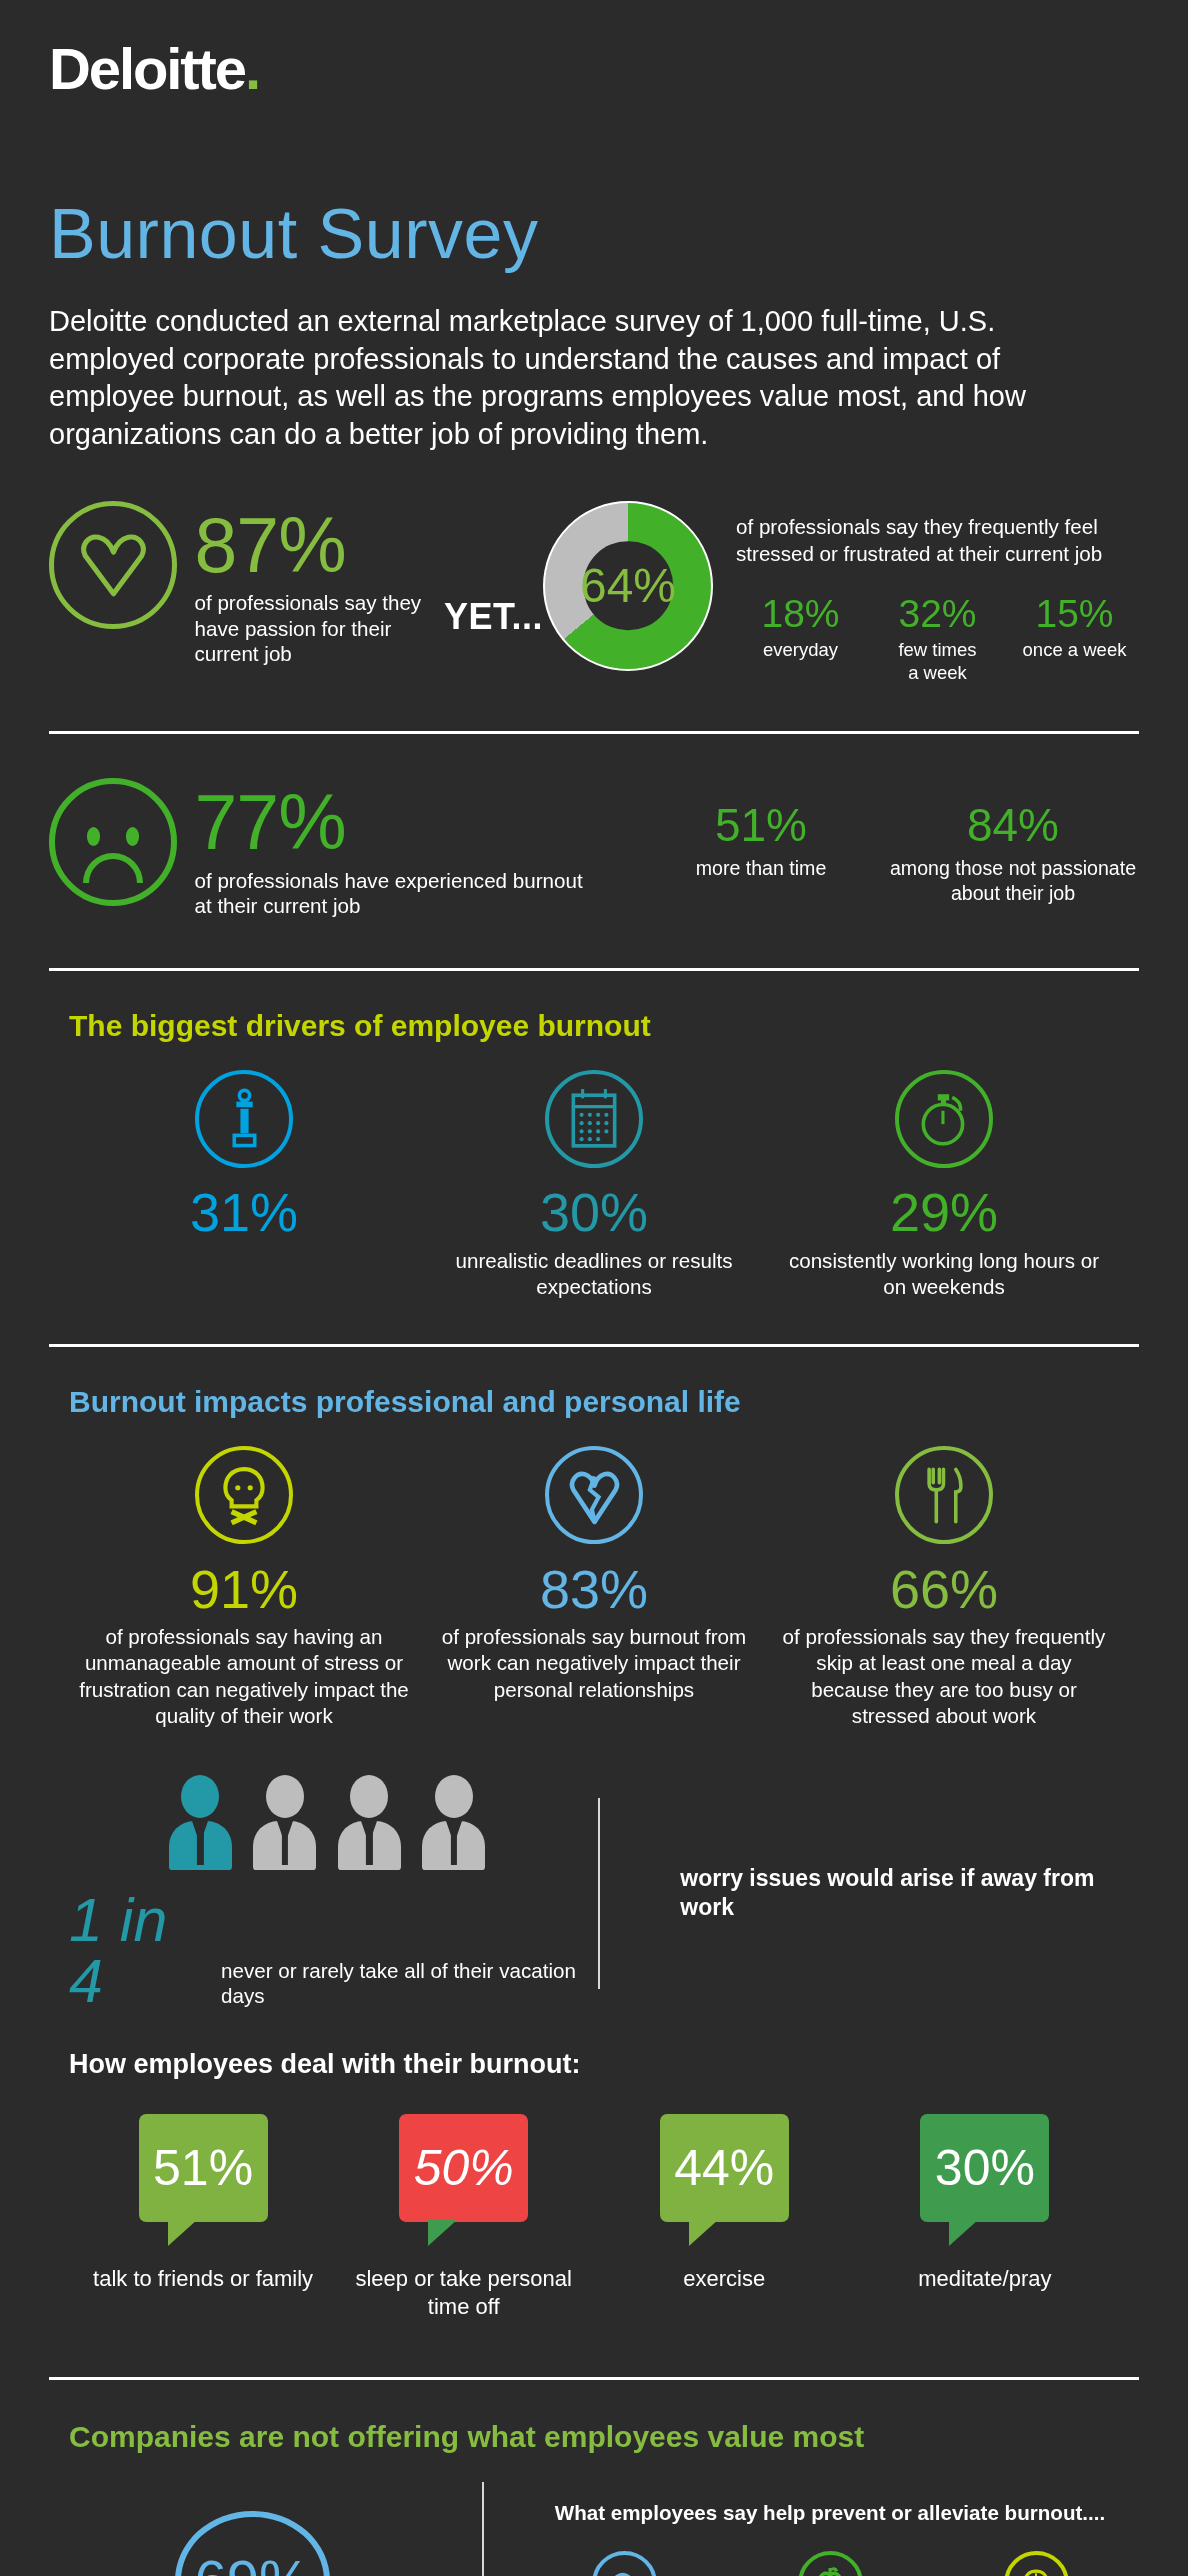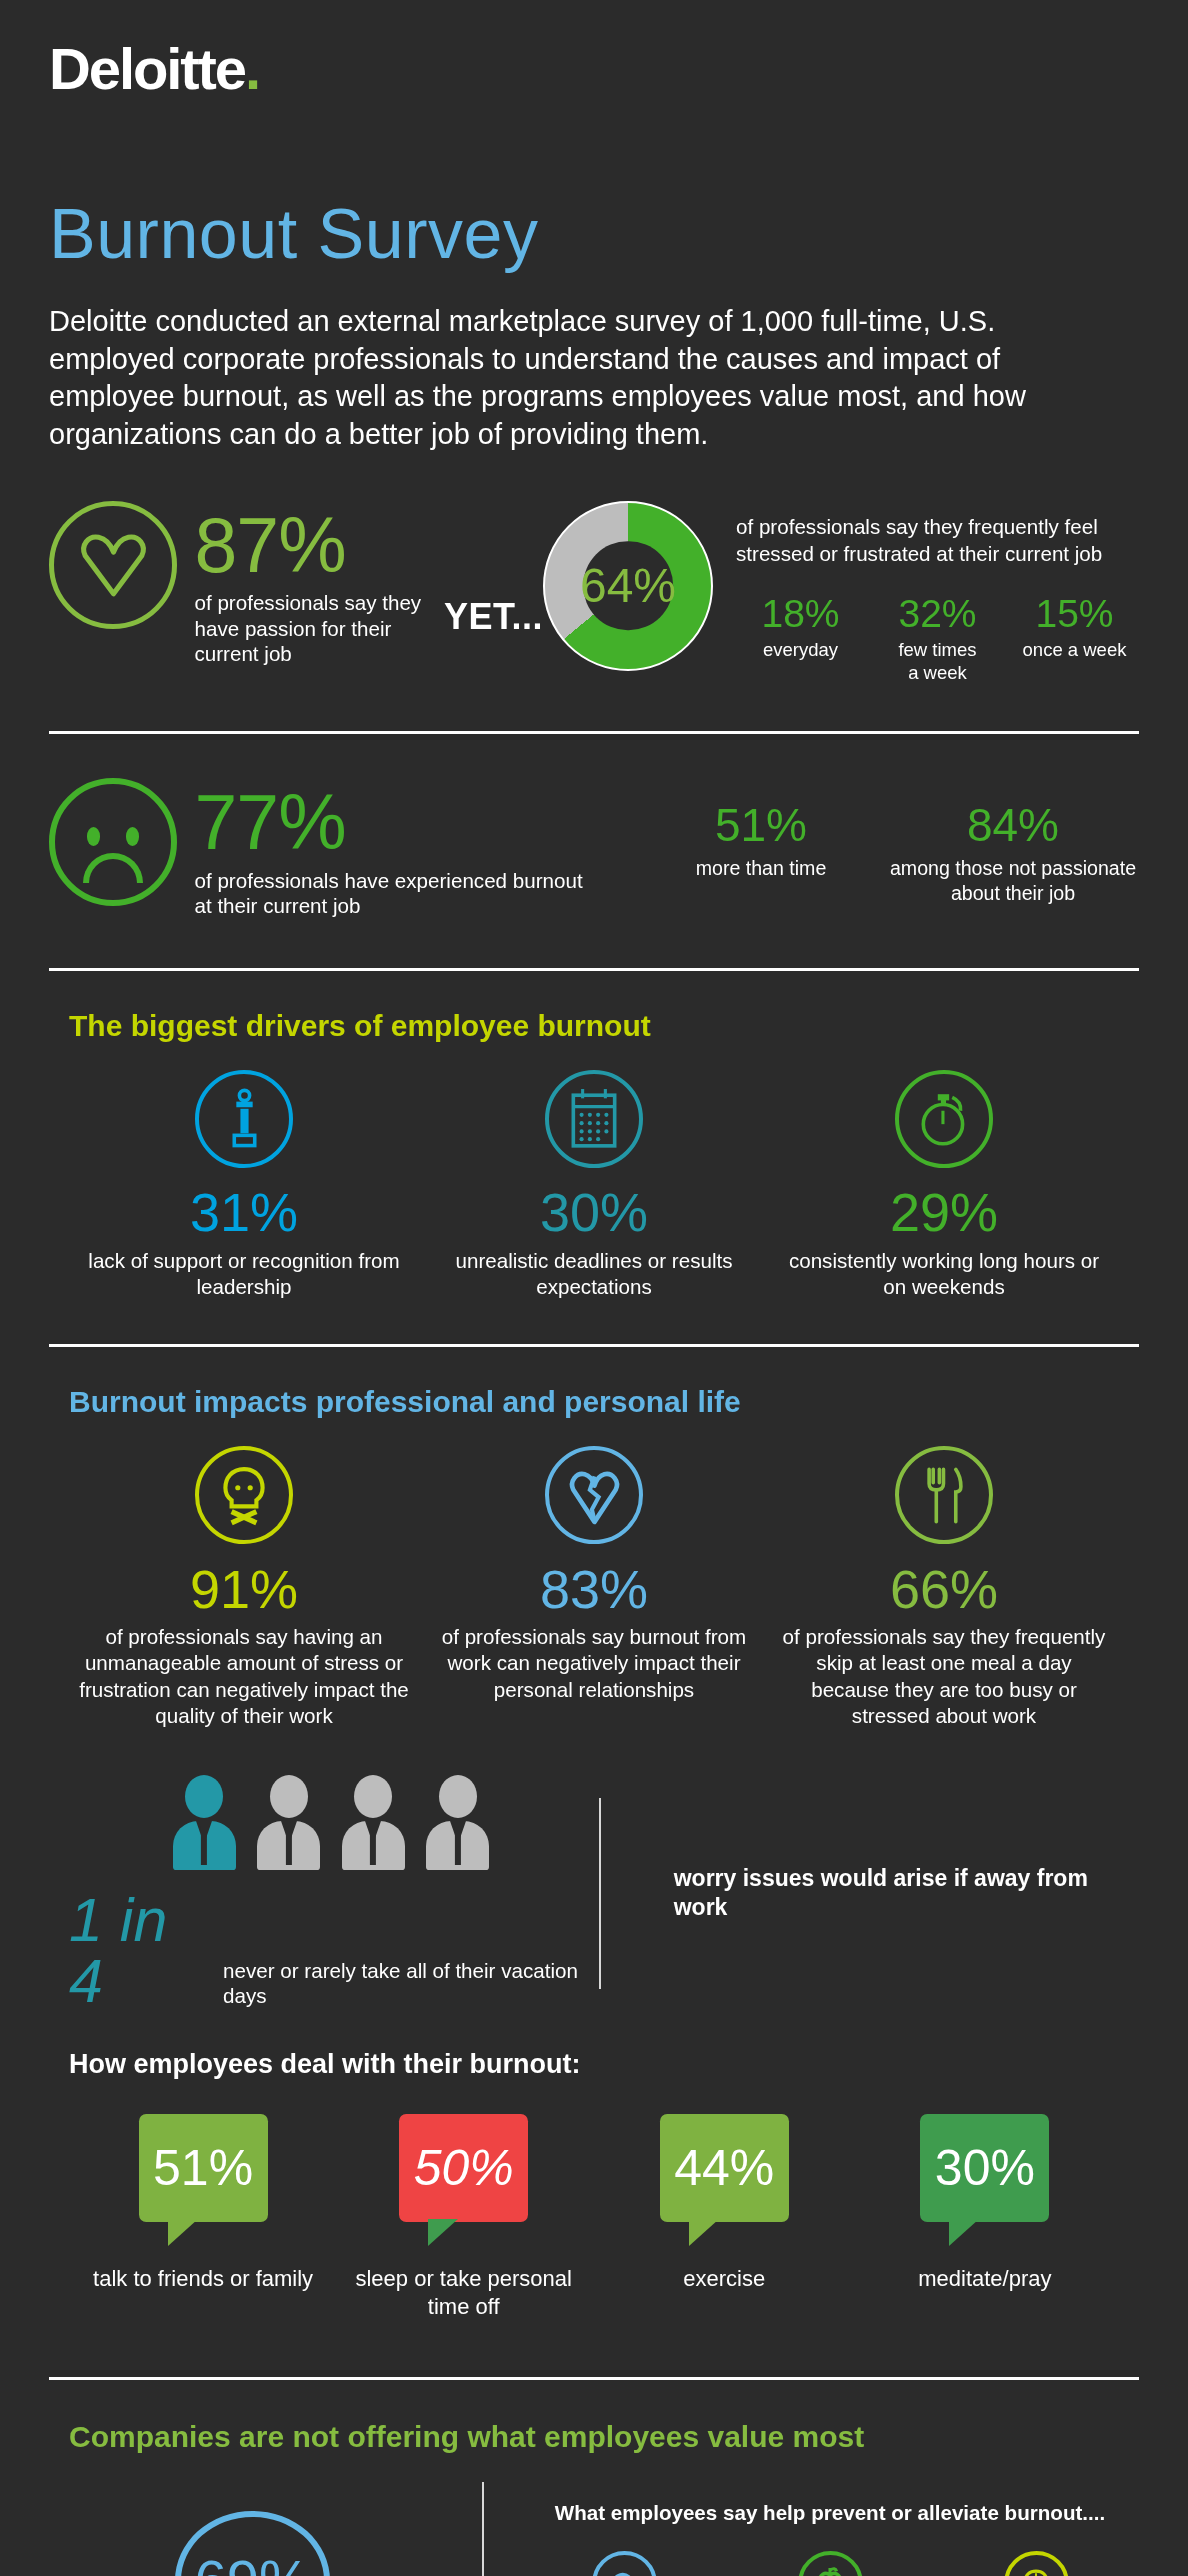--- a/index.html
+++ b/index.html
@@ -149,21 +149,21 @@
   .triple .lbl{color:#fff;font-size:20.6px;line-height:1.28;margin-top:8.2px;}
 
   .c-blue{color:var(--blue-bright);}
   .c-teal{color:var(--teal-bright);}
   .c-green{color:var(--green);}
   .c-lime{color:var(--lime);}
   .c-lblue{color:var(--blue);}
   .c-glight{color:var(--green-light);}
 
   
-  .row-people{display:flex;align-items:center;padding:45px 49px 0 49px;gap:6px;}
+  .row-people{display:flex;align-items:center;padding:45px 49px 0 49px;gap:13px;}
   .people-box{width:556px;}
   .people-icons{display:flex;gap:17.5px;justify-content:center;}
   .person{width:67px;}
   .person .head{
     width:38px;height:43px;border-radius:50%;margin:0 auto;background:#bdbdbd;
   }
   .person .body{
     width:63px;height:49px;margin:3.1px auto 0;background:#bdbdbd;
     border-radius:25px 25px 3.1px 3.1px;position:relative;
   }
@@ -312,21 +312,20 @@
       <div class="cell">
         <div class="circ c-blue">
           <svg width="47" height="62" viewBox="0 0 92 120" aria-hidden="true">
             <circle cx="46" cy="14" r="10" fill="none" stroke="#00a3e0" stroke-width="7"></circle>
             <rect x="30" y="26" width="32" height="11" fill="#00a3e0"></rect>
             <rect x="38" y="40" width="16" height="48" fill="#00a3e0"></rect>
             <rect x="26" y="92" width="40" height="20" fill="none" stroke="#00a3e0" stroke-width="7"></rect>
           </svg>
         </div>
         <div class="num c-blue">31%</div>
-        <div class="lbl">lack of support or recognition from leadership</div>
       </div>
 
       <div class="cell">
         <div class="circ c-teal">
           <svg width="52" height="62" viewBox="0 0 100 120" aria-hidden="true">
             <rect x="10" y="14" width="80" height="98" fill="none" stroke="#2398a7" stroke-width="7"></rect>
             <line x1="10" y1="36" x2="90" y2="36" stroke="#2398a7" stroke-width="6"></line>
             <line x1="28" y1="2" x2="28" y2="20" stroke="#2398a7" stroke-width="6"></line>
             <line x1="72" y1="2" x2="72" y2="20" stroke="#2398a7" stroke-width="6"></line>
             <g fill="#2398a7">

